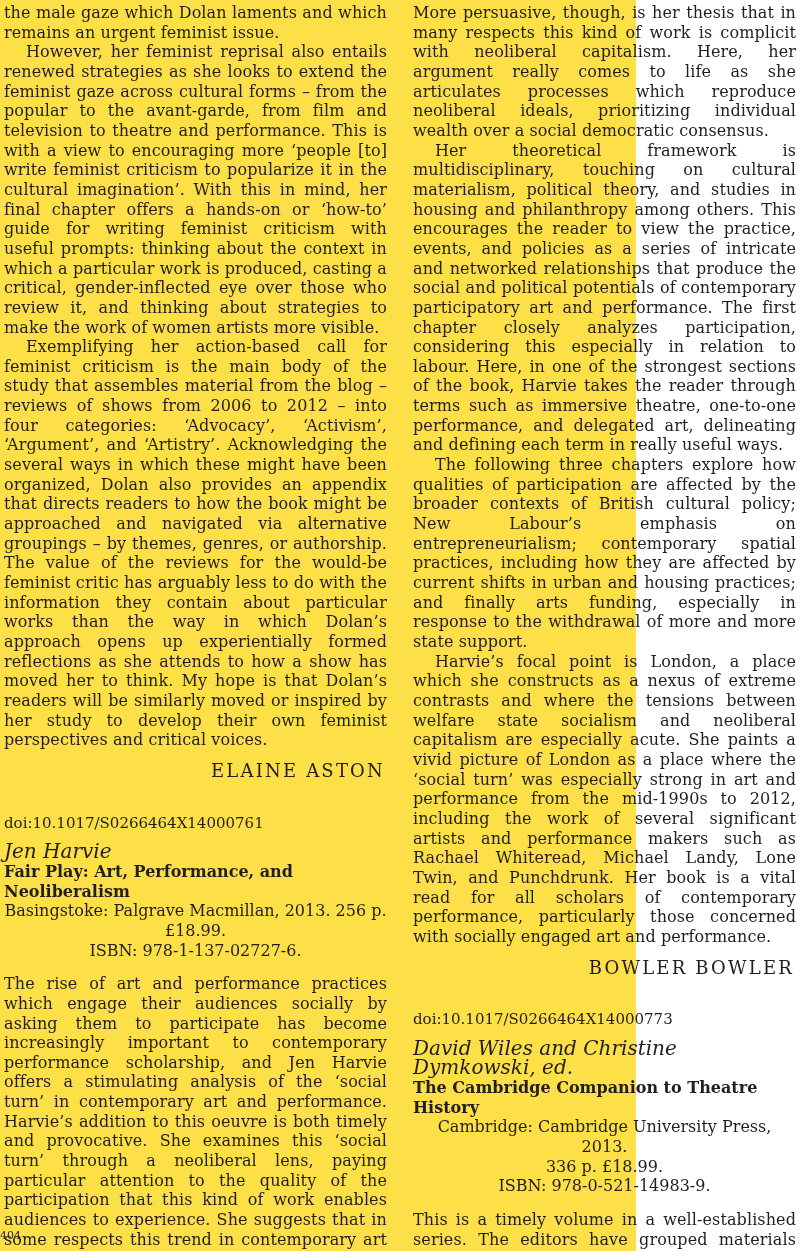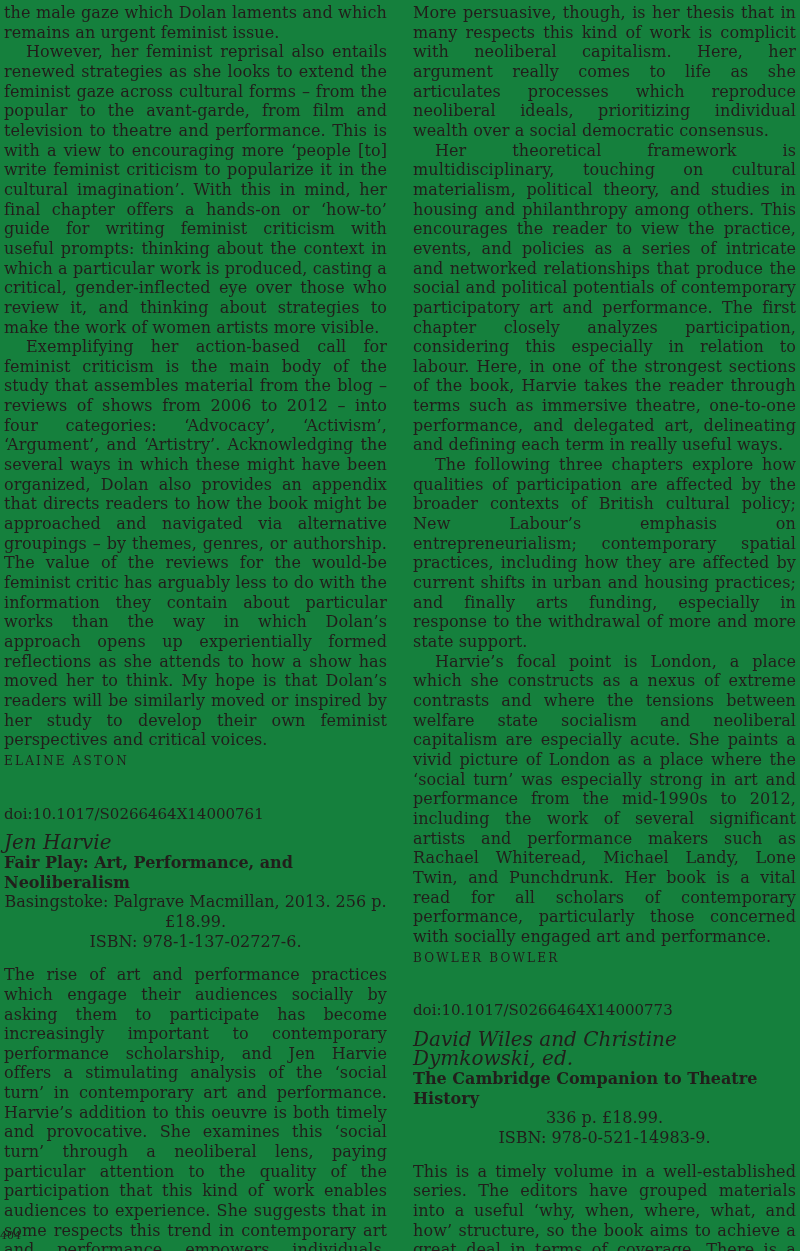--- a/index.html
+++ b/index.html
@@ -5,51 +5,52 @@
   html, body {
     margin: 0;
     padding: 0;
     width: 800px;
     height: 1251px;
     overflow: hidden;
     background: #ffffff;
   }
   .page {
     position: relative;
-    width: 800px;
+    width: 636px;
     height: 1251px;
     box-sizing: border-box;
     font-family: "DejaVu Serif", serif;
     color: #221e1b;
-    background: #15803d;
+    background: #fde047;
   }
   .columns {
     display: flex;
     gap: 26px;
     padding: 3px 5px 0 4px;
   }
   .col {
     width: 383px;
     flex: 0 0 383px;
   }
   p.body {
     margin: 0;
     font-size: 16px;
     line-height: 19.65px;
     text-align: justify;
     letter-spacing: 0.1px;
   }
   p.indent { text-indent: 22px; }
   p.first  { margin-top: 14px; }
   .reviewer {
-    font-size: 12px;
+    font-size: 18px;
     line-height: 19.65px;
+    text-align: right;
     letter-spacing: 2.2px;
     padding-right: 2px;
-    margin-top: 2px;
+    margin-top: 11px;
   }
   .doi {
     margin-top: 33px;
     font-size: 15px;
     line-height: 19.65px;
   }
   .book-author {
     margin-top: 9px;
     font-style: italic;
     font-size: 20px;
@@ -97,20 +98,21 @@
     <div class="col">
       <p class="body">More persuasive, though, is her thesis that in many respects this kind of work is complicit with neoliberal capitalism. Here, her argument really comes to life as she articulates processes which reproduce neoliberal ideals, prioritizing individual wealth over a social democratic consensus.</p>
       <p class="body indent">Her theoretical framework is multidisciplinary, touching on cultural materialism, political theory, and studies in housing and philanthropy among others. This encourages the reader to view the practice, events, and policies as a series of intricate and networked relationships that produce the social and political potentials of contemporary participatory art and performance. The first chapter closely analyzes participation, considering this especially in relation to labour. Here, in one of the strongest sections of the book, Harvie takes the reader through terms such as immersive theatre, one-to-one performance, and delegated art, delineating and defining each term in really useful ways.</p>
       <p class="body indent">The following three chapters explore how qualities of participation are affected by the broader contexts of British cultural policy; New Labour’s emphasis on entrepreneurialism; contemporary spatial practices, including how they are affected by current shifts in urban and housing practices; and finally arts funding, especially in response to the withdrawal of more and more state support.</p>
       <p class="body indent">Harvie’s focal point is London, a place which she constructs as a nexus of extreme contrasts and where the tensions between welfare state socialism and neoliberal capitalism are especially acute. She paints a vivid picture of London as a place where the ‘social turn’ was especially strong in art and performance from the mid-1990s to 2012, including the work of several significant artists and performance makers such as Rachael Whiteread, Michael Landy, Lone Twin, and Punchdrunk. Her book is a vital read for all scholars of contemporary performance, particularly those concerned with socially engaged art and performance.</p>
       <div class="reviewer">BOWLER BOWLER</div>
 
       <div class="doi">doi:10.1017/S0266464X14000773</div>
       <div class="book-author">David Wiles and Christine Dymkowski, ed.</div>
       <div class="book-title">The Cambridge Companion to Theatre History</div>
+      <div class="book-pub">Cambridge: Cambridge University Press, 2013.</div>
       <div class="book-pub">336 p. £18.99.</div>
       <div class="book-pub">ISBN: 978-0-521-14983-9.</div>
       <p class="body first">This is a timely volume in a well-established series. The editors have grouped materials into a useful ‘why, when, where, what, and how’ structure, so the book aims to achieve a great deal in terms of coverage. There is a periodic, geographic, and formalistic division of materials, from Stefan Hulfeld on ‘Modernist Theatre’ to Erika Fischer Lichte on ‘Classical Theatre’. The area coverage</p>
     </div>
 
   </div>
 
   <div class="page-number">404</div>
 </div>
 

